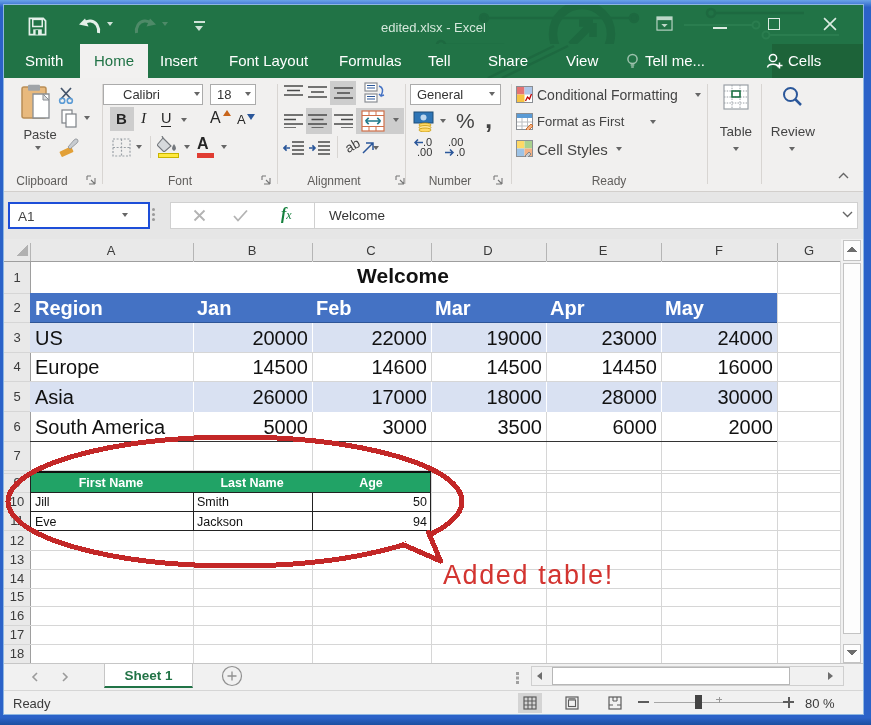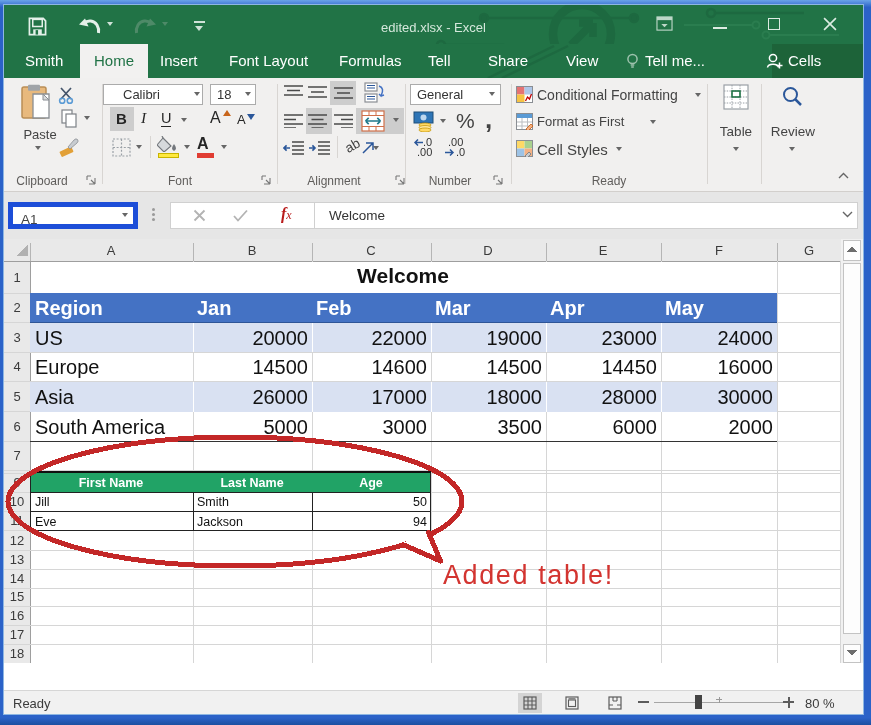--- a/index.html
+++ b/index.html
@@ -322,31 +322,31 @@
       <circle cx="9.5" cy="9.5" r="6.5" fill="none" stroke="#2b579a" stroke-width="2"></circle>
       <path d="M14 14 L20 20" stroke="#2b579a" stroke-width="2.5"></path>
     </svg>
     <div class="abs rbtxt" style="left:763px;top:46px;width:52px;text-align:center;font-size:13.5px">Review</div>
     <div class="abs dda" style="left:785px;top:69px"></div>
     <svg class="abs" style="left:834px;top:94px;width:11px;height:7px" viewBox="0 0 11 7">
       <path d="M1 6 L5.5 1.5 L10 6" stroke="#666" stroke-width="1.4" fill="none"></path>
     </svg>
   </div>
   <div id="fbar">
-    <div class="abs" style="left:4px;top:10px;width:130px;height:27px;background:#fff;border:5px solid #1d4ed8;font-size:13.5px;color:#444;line-height:25px;padding-left:8px">A1</div>
+    <div class="abs" style="left:4px;top:10px;width:142px;height:27px;background:#fff;border:2px solid #1d4ed8;font-size:13.5px;color:#444;line-height:25px;padding-left:8px">A1</div>
     <div class="abs dda" style="left:118px;top:21px"></div>
     <div class="abs" style="left:148px;top:16px;width:3px;height:3px;background:#9a9a9a;box-shadow:0 5px 0 #9a9a9a,0 10px 0 #9a9a9a;border-radius:50%"></div>
     <div class="abs" style="left:166px;top:10px;width:146px;height:27px;background:#fff;border:1px solid #d0d0d0"></div>
     <svg class="abs" style="left:189px;top:17px;width:13px;height:13px" viewBox="0 0 13 13">
         <path d="M1.5 1.5 L11.5 11.5 M11.5 1.5 L1.5 11.5" stroke="#b3b3b3" stroke-width="1.8" fill="none"></path>
       </svg>
     <svg class="abs" style="left:229px;top:17px;width:15px;height:13px" viewBox="0 0 15 13">
         <path d="M1 7 L5 11.5 L14 1.5" stroke="#b3b3b3" stroke-width="1.8" fill="none"></path>
       </svg>
-    <div class="abs" style="left:277px;top:13px;font-size:16px;font-style:italic;color:#b91c1c;font-family:'Liberation Serif',serif"><b><i>f</i></b><span style="font-size:12px">x</span></div>
+    <div class="abs" style="left:277px;top:13px;font-size:16px;font-style:italic;color:#15803d;font-family:'Liberation Serif',serif"><b><i>f</i></b><span style="font-size:12px">x</span></div>
     <div class="abs" style="left:310px;top:10px;width:544px;height:27px;background:#fff;border:1px solid #d0d0d0;font-size:13.5px;color:#333;line-height:25px;padding-left:14px">Welcome</div>
     <svg class="abs" style="left:838px;top:19px;width:11px;height:7px" viewBox="0 0 11 7">
         <path d="M1 1 L5.5 5.5 L10 1" stroke="#666" stroke-width="1.4" fill="none"></path>
       </svg>
   </div>
   <div id="sheetsvg"></div>
   <svg class="abs" style="left:0;top:234px;width:859px;height:424px" viewBox="0 0 859 424" shape-rendering="crispEdges" text-rendering="optimizeLegibility">
 
     <rect x="0" y="0" width="837" height="424" fill="#fff"></rect>
     <rect x="0" y="0" width="837" height="22" fill="#e9e9e9"></rect>
@@ -515,20 +515,42 @@
     <path d="M424.5 293.5 L436.5 322 M400 306 L436.5 322" stroke="#c32727" stroke-width="5" fill="none" stroke-linecap="round"></path>
     <text x="439" y="345" font-family="Liberation Sans" font-size="27" letter-spacing="1.6" fill="#d33430">Added table!</text>
 
     <rect x="837" y="0" width="22" height="424" fill="#f1f1f1"></rect>
     <rect x="839.5" y="1" width="17" height="20" fill="#fdfdfd" stroke="#c3c3c3" stroke-width="1"></rect>
     <path d="M848 7 l-5 6 h10 z" fill="#6d6d6d"></path>
     <rect x="839.5" y="24" width="17" height="370" fill="#fdfdfd" stroke="#c3c3c3" stroke-width="1"></rect>
     <rect x="839.5" y="405" width="17" height="18" fill="#fdfdfd" stroke="#c3c3c3" stroke-width="1"></rect>
     <path d="M848 417 l-5 -6 h10 z" fill="#6d6d6d"></path>
   </svg>
+  <div id="sheettabs">
+    <svg class="abs" style="left:26px;top:8px;width:10px;height:10px" viewBox="0 0 10 10">
+        <path d="M7 1 L3 5 L7 9" stroke="#9b9b9b" stroke-width="1.6" fill="none"></path>
+      </svg>
+    <svg class="abs" style="left:56px;top:8px;width:10px;height:10px" viewBox="0 0 10 10">
+        <path d="M3 1 L7 5 L3 9" stroke="#9b9b9b" stroke-width="1.6" fill="none"></path>
+      </svg>
+    <div class="abs" style="left:100px;top:0;width:89px;height:24px;background:#fff;border-left:1px solid #c6c6c6;border-right:1px solid #c6c6c6;border-bottom:2.5px solid #217346;color:#217346;font-weight:bold;font-size:13.5px;text-align:center;line-height:23px">Sheet 1</div>
+    <svg class="abs" style="left:217px;top:1px;width:22px;height:22px" viewBox="0 0 22 22">
+      <circle cx="11" cy="11" r="9.5" fill="none" stroke="#909090" stroke-width="1.2"></circle>
+      <path d="M11 6.5 v9 M6.5 11 h9" stroke="#909090" stroke-width="1.3"></path>
+    </svg>
+    <div class="abs" style="left:512px;top:8px;width:2.5px;height:2.5px;background:#a0a0a0;box-shadow:0 4.5px 0 #a0a0a0,0 9px 0 #a0a0a0"></div>
+    <div class="abs" style="left:527px;top:2px;width:313px;height:20px;background:#f1f1f1;border:1px solid #cfcfcf"></div>
+    <svg class="abs" style="left:531px;top:7px;width:9px;height:10px" viewBox="0 0 9 10">
+        <path d="M7 1 L2 5 L7 9" fill="#6d6d6d"></path>
+      </svg>
+    <div class="abs" style="left:548px;top:3px;width:238px;height:18px;background:#fff;border:1px solid #b7b7b7"></div>
+    <svg class="abs" style="left:822px;top:7px;width:9px;height:10px" viewBox="0 0 9 10">
+        <path d="M2 1 L7 5 L2 9" fill="#6d6d6d"></path>
+      </svg>
+  </div>
   <div id="statusbar">
     <div class="abs" style="left:9px;top:5px;font-size:13px;color:#3b3b3b">Ready</div>
     <div class="abs" style="left:514px;top:2px;width:24px;height:20px;background:#d4d4d4"></div>
     <svg class="abs" style="left:519px;top:5px;width:14px;height:14px" viewBox="0 0 14 14">
       <rect x="1" y="1" width="12" height="12" fill="none" stroke="#5c5c5c" stroke-width="1.2"></rect>
       <path d="M1 5 h12 M1 9 h12 M5 1 v12 M9 1 v12" stroke="#5c5c5c" stroke-width="1.1"></path>
     </svg>
     <svg class="abs" style="left:561px;top:5px;width:14px;height:14px" viewBox="0 0 14 14">
       <rect x="1" y="1" width="12" height="12" fill="none" stroke="#5c5c5c" stroke-width="1.2"></rect>
       <rect x="3.5" y="4" width="7" height="6.5" fill="none" stroke="#5c5c5c" stroke-width="1.1"></rect>

